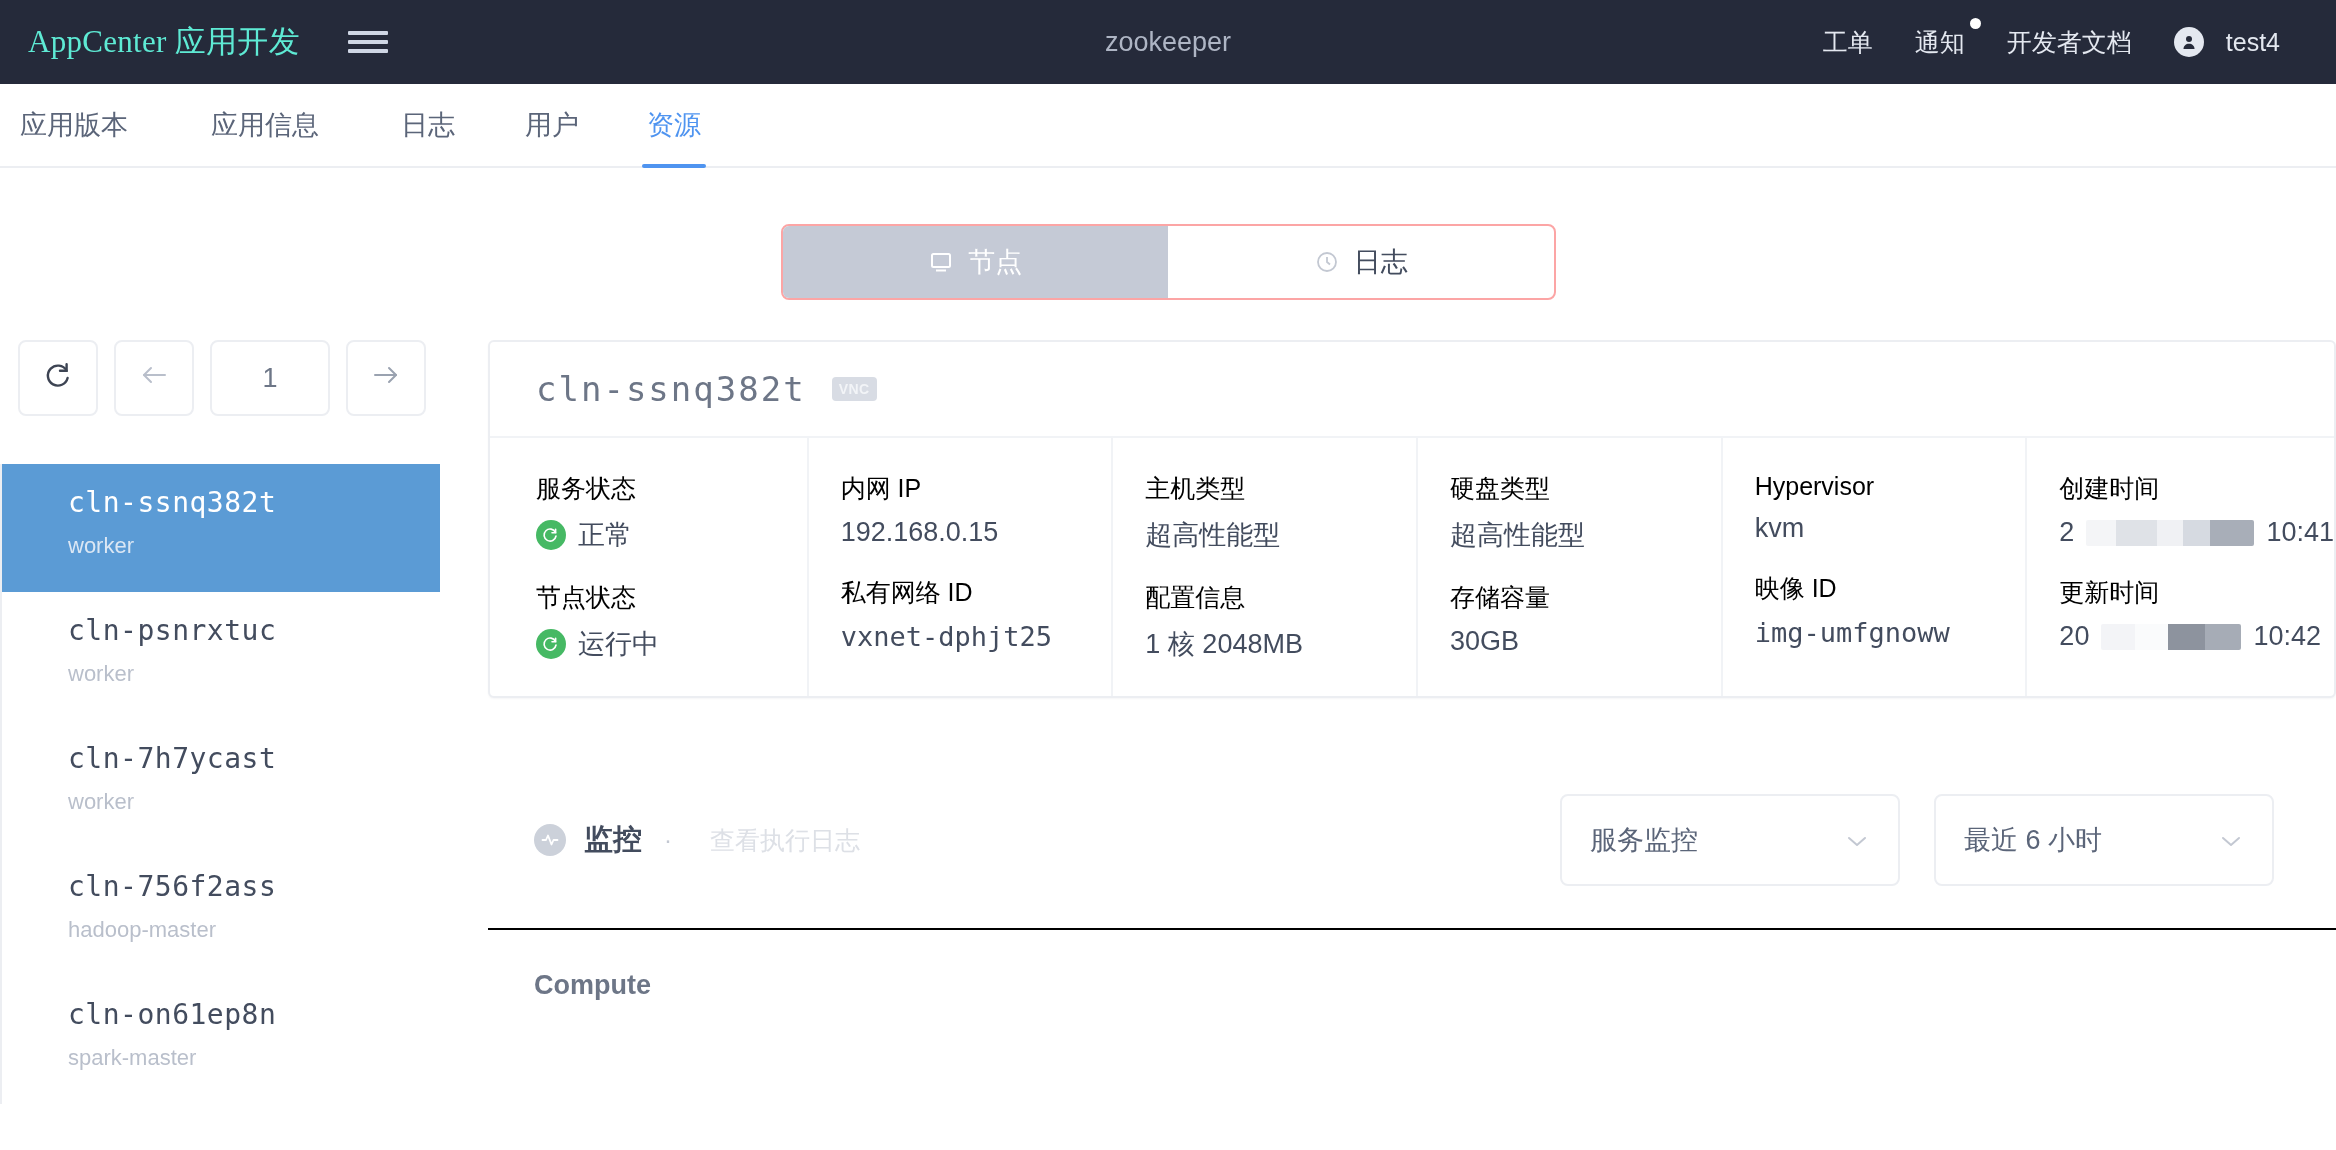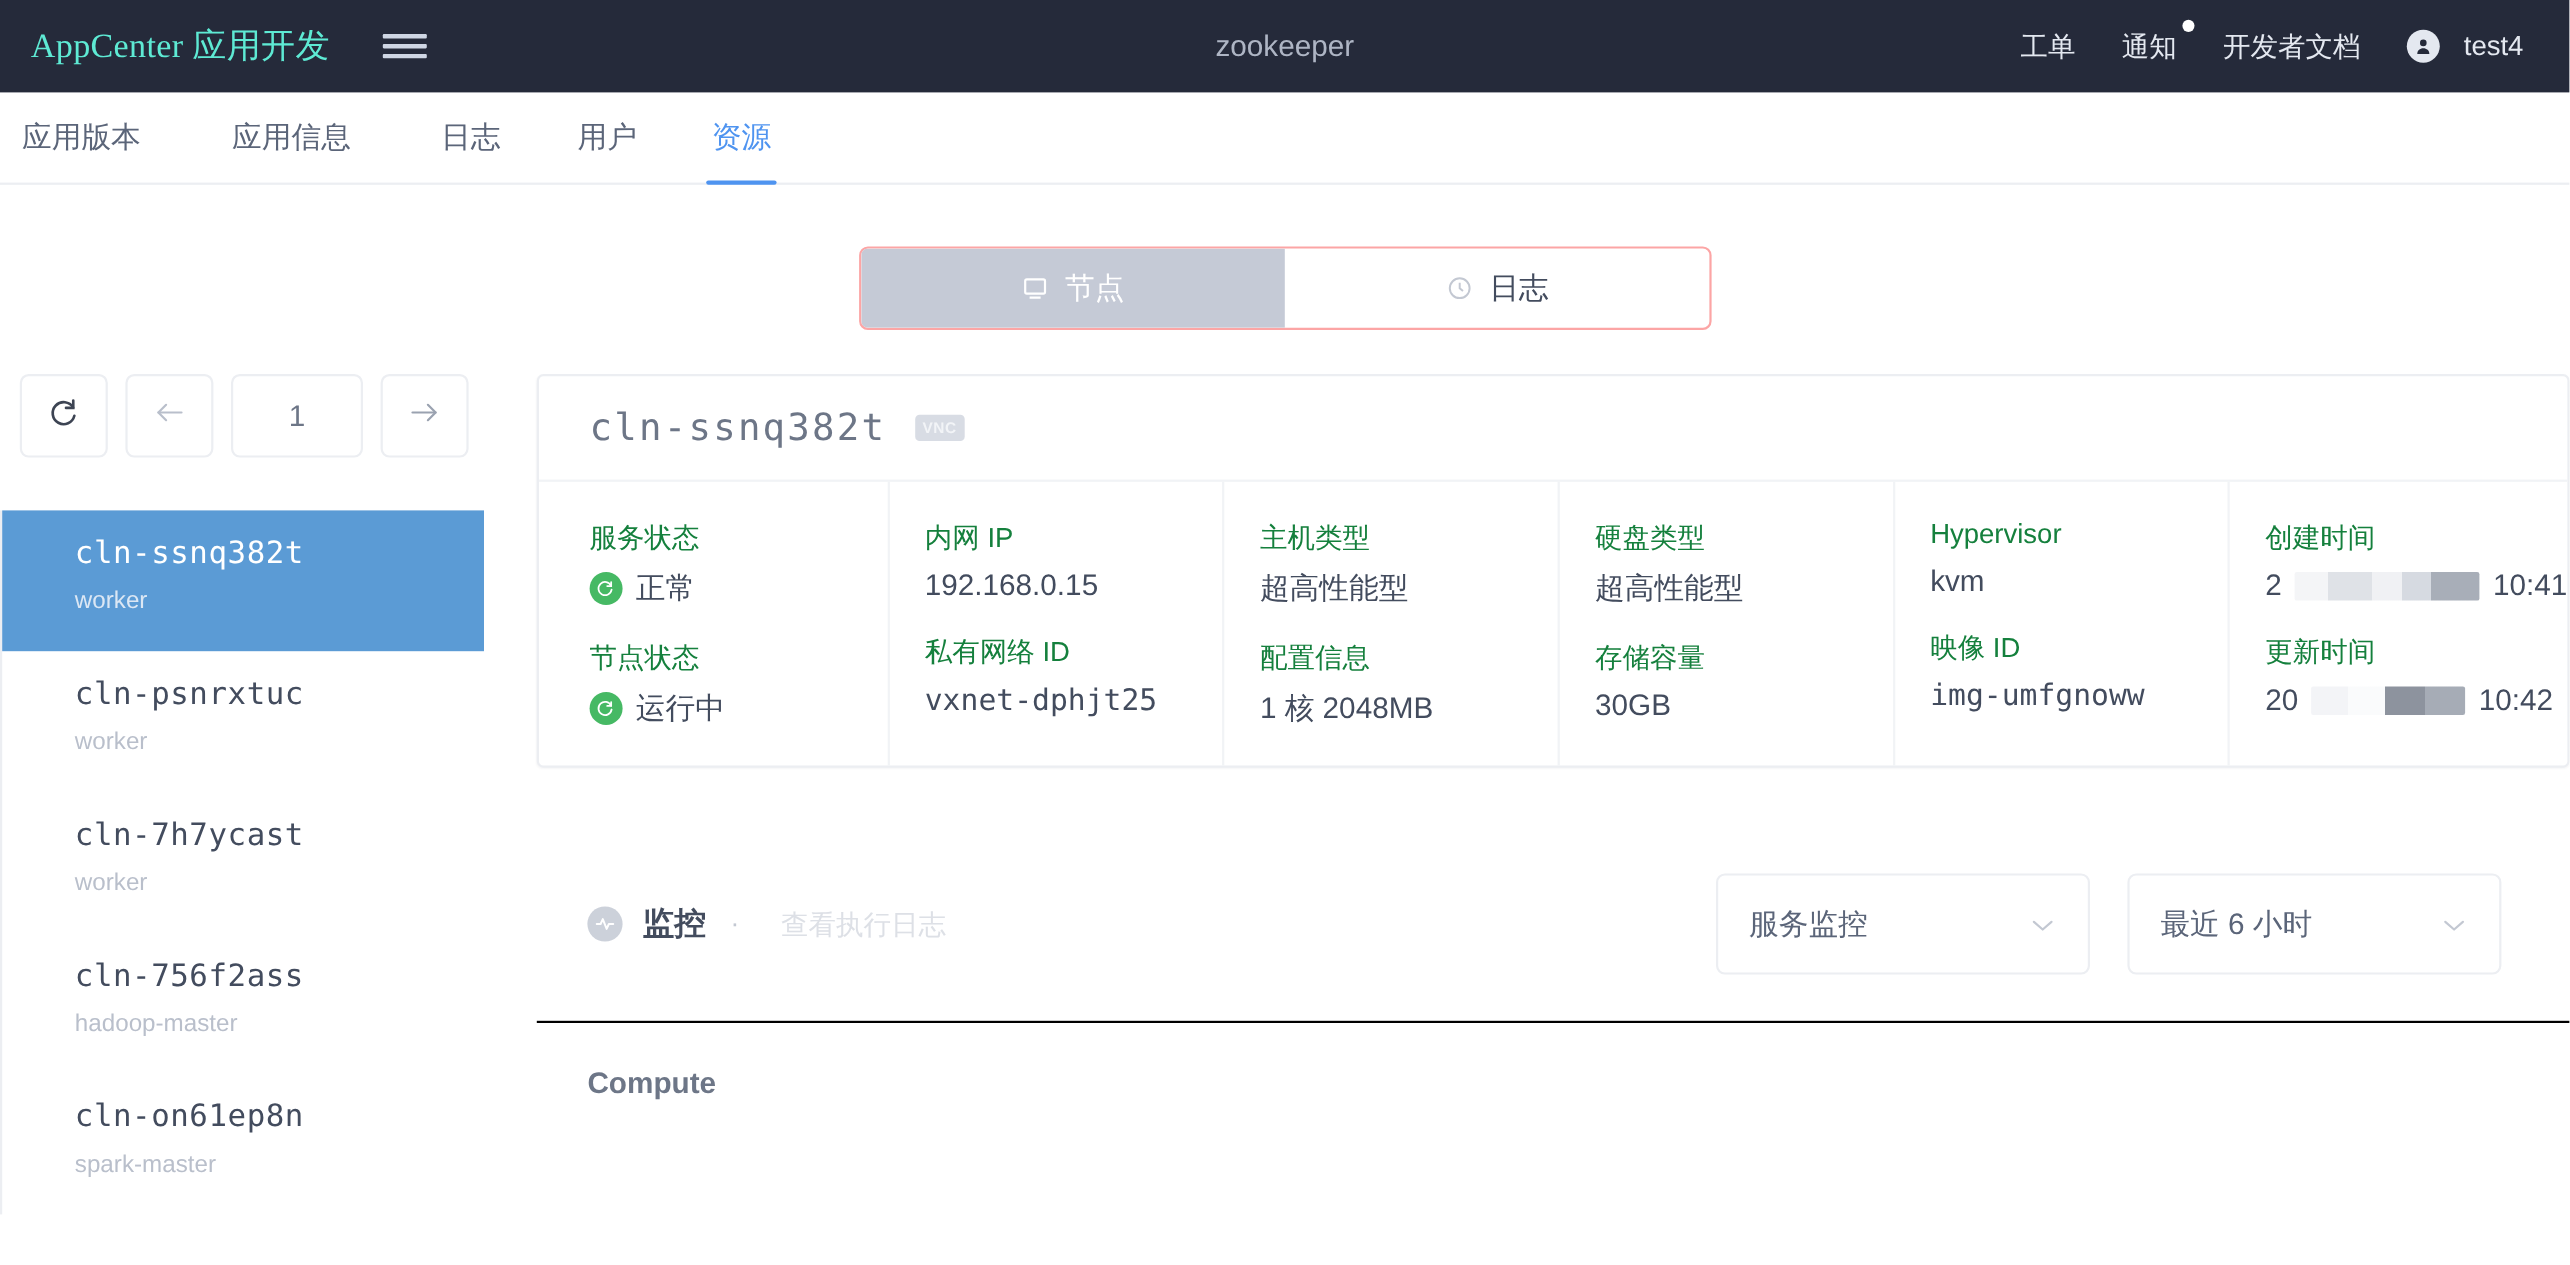--- a/index.html
+++ b/index.html
@@ -27,21 +27,21 @@
     display: flex; flex-direction: column; justify-content: space-between;
     padding: 4px 0; cursor: pointer;
   }
   #hamburger i { display: block; height: 4px; background: #cfd6e4; border-radius: 1px; }
   #app-title {
     position: absolute; left: 50%; transform: translateX(-50%);
     color: #aeb5c4; font-size: 27px; white-space: nowrap;
   }
   #topnav {
     margin-left: auto; display: flex; align-items: center;
-    gap: 42px; padding-right: 42px; color: #e4e8f0; font-size: 25px;
+    gap: 42px; padding-right: 56px; color: #e4e8f0; font-size: 25px;
   }
   #topnav .nav-link { white-space: nowrap; cursor: pointer; position: relative; }
   .dot-badge {
     position: absolute; top: -8px; right: -16px;
     width: 11px; height: 11px; border-radius: 50%; background: #ffffff;
   }
   #user-area { display: flex; align-items: center; gap: 22px; }
   .user-icon-circle {
     width: 30px; height: 30px; border-radius: 50%;
     background: #e4e8f0; display: flex; align-items: center; justify-content: center;
@@ -126,21 +126,21 @@
     line-height: 1;
   }
   .info-grid { display: flex; padding: 0; }
   .info-col {
     flex: 1; padding: 34px 0 34px 32px;
     border-right: 2px solid #f1f3f6;
   }
   .info-col:last-child { border-right: 0; }
   .info-col:first-child { padding-left: 46px; }
   .info-block + .info-block { margin-top: 28px; }
-  .info-label { font-size: 25px; color: #15803d; white-space: nowrap; }
+  .info-label { font-size: 25px; color: #000000; white-space: nowrap; }
   .info-value {
     font-size: 27px; color: #434c5e; margin-top: 12px;
     display: flex; align-items: center; gap: 12px; white-space: nowrap; text-align: right;
   }
   .status-dot {
     width: 30px; height: 30px; border-radius: 50%; background: #46b964;
     display: flex; align-items: center; justify-content: center; flex: 0 0 30px;
   }
   .redacted {
     display: inline-block; height: 26px; border-radius: 2px;

